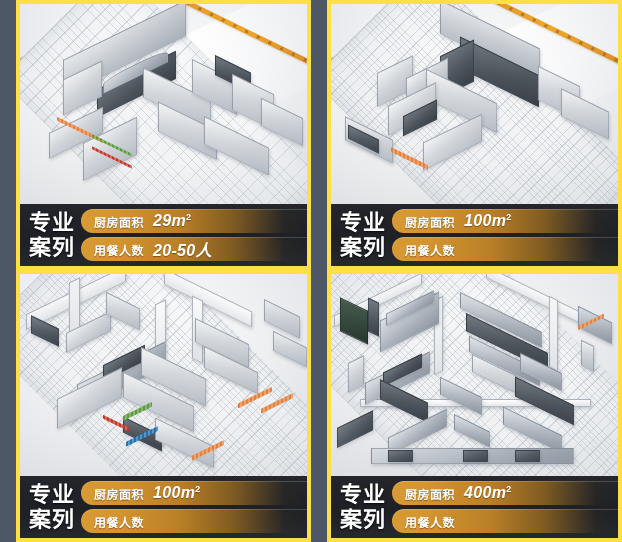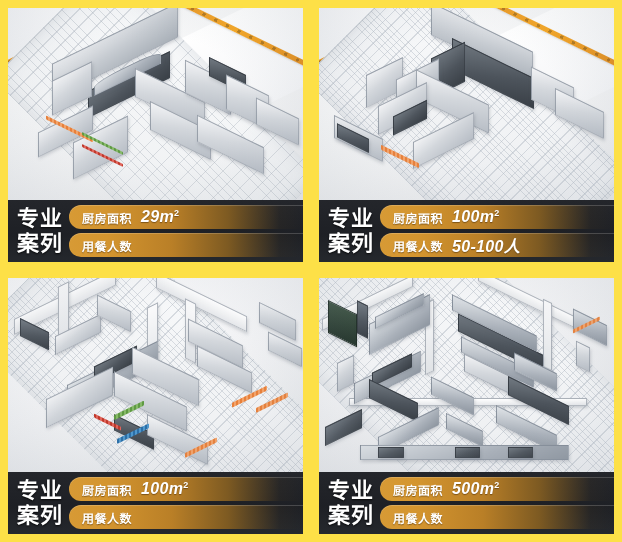--- a/index.html
+++ b/index.html
@@ -21,24 +21,25 @@
     display: grid;
     grid-template-columns: 311px 311px;
     grid-template-rows: 270px 272px;
     background: #4e5766;
   }
 
   .card {
     position: relative;
     overflow: hidden;
     box-sizing: border-box;
-    border: 8px solid #fde047;
+    border: 4px solid #fde047;
     background: #23262b;
     display: flex;
     flex-direction: column;
+    margin-left: 16px;
   }
 
   
   .render {
     position: relative;
     flex: 1 1 auto;
     background: #ffffff;
     overflow: hidden;
   }
   .render-inner {
@@ -267,20 +268,21 @@
         <span>专业</span>
         <span>案列</span>
       </div>
       <div class="specs">
         <div class="pill">
           <span class="label">厨房面积</span>
           <span class="value"><span>29m</span><sup>2</sup></span>
         </div>
         <div class="pill">
           <span class="label">用餐人数</span>
+          <span class="value"><span>20-50人</span><sup></sup></span>
         </div>
       </div>
     </div>
   </div>
 
   <div class="card">
     <div class="render">
       <div class="render-inner">
         <div class="wall left"></div>
         <div class="wall right"></div>
@@ -309,21 +311,20 @@
         <span>专业</span>
         <span>案列</span>
       </div>
       <div class="specs">
         <div class="pill">
           <span class="label">厨房面积</span>
           <span class="value"><span>100m</span><sup>2</sup></span>
         </div>
         <div class="pill">
           <span class="label">用餐人数</span>
-          <span class="value"><span>50-100人</span><sup></sup></span>
         </div>
       </div>
     </div>
   </div>
 
   <div class="card">
     <div class="render">
       <div class="render-inner" style="background:linear-gradient(160deg,#fcfcfd 0%,#f1f2f4 50%,#e4e6e9 100%);">
         <div class="floor dense" style="top:58%;width:340px;height:340px;margin-left:-170px;margin-top:-170px;"></div>
 
@@ -422,21 +423,21 @@
       </div>
     </div>
     <div class="caption">
       <div class="brand">
         <span>专业</span>
         <span>案列</span>
       </div>
       <div class="specs">
         <div class="pill">
           <span class="label">厨房面积</span>
-          <span class="value"><span>500m</span><sup>2</sup></span>
+          <span class="value"><span>400m</span><sup>2</sup></span>
         </div>
         <div class="pill">
           <span class="label">用餐人数</span>
         </div>
       </div>
     </div>
   </div>
 
 </div>
 

